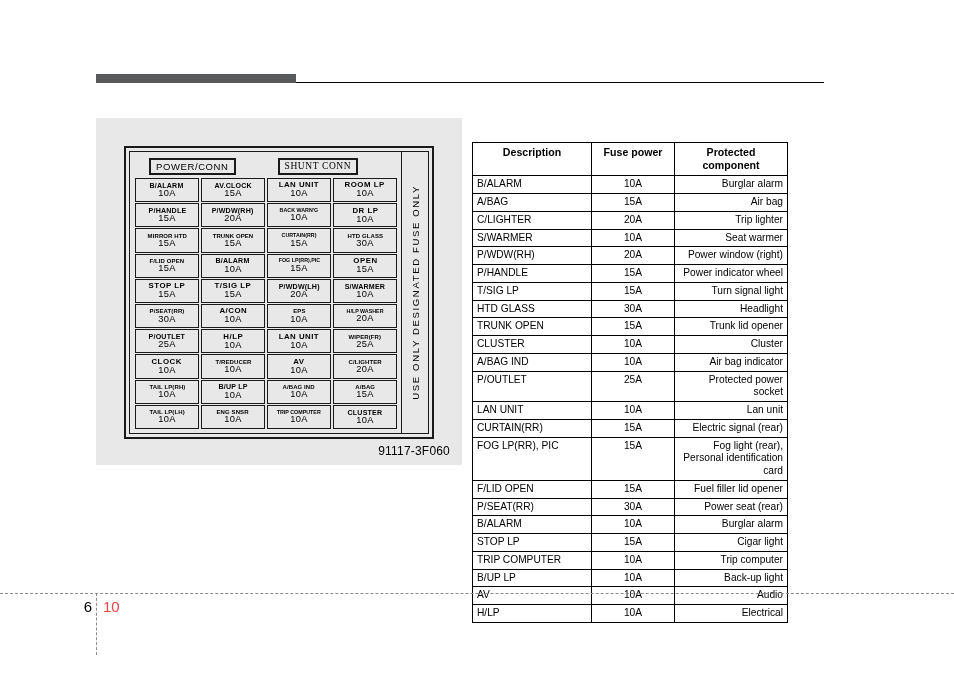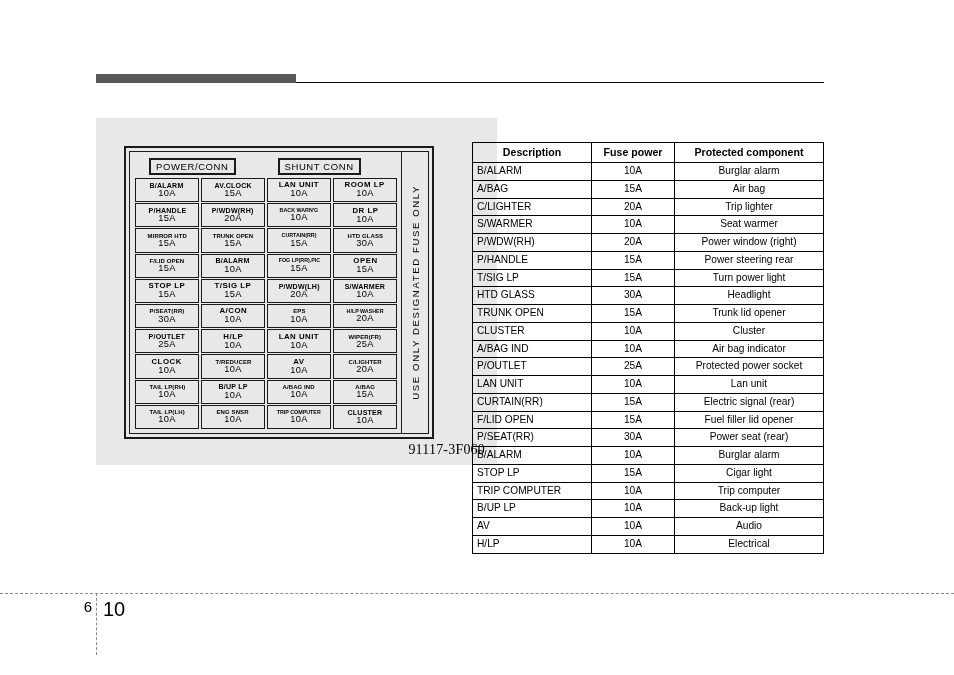--- a/index.html
+++ b/index.html
@@ -41,21 +41,20 @@
   }
 
   
   #illustration-panel {
     position: absolute;
     left: 96px;
     top: 118px;
     width: 366px;
     height: 347px;
     background: #e8e8e8;
-    padding-left: 35px;
   }
 
   #fusebox-outer {
     position: absolute;
     left: 28px;
     top: 28px;
     width: 310px;
     height: 293px;
     border: 2px solid #1a1a1a;
     background: #e8e8e8;
@@ -94,21 +93,21 @@
     color: #000;
     height: 17px;
     line-height: 13px;
     box-sizing: border-box;
     display: flex;
     align-items: center;
     justify-content: center;
     padding: 0 5px;
   }
   #conn-power { margin-left: 14px; }
-  #conn-shunt { margin-left: 42px; }
+  #conn-shunt { margin-left: 42px; font-family: Liberation Serif, serif; }
 
   
   #fuse-grid {
     flex: 1 1 auto;
     display: grid;
     grid-template-columns: repeat(4, 1fr);
     grid-template-rows: repeat(10, 1fr);
     gap: 1px 2px;
   }
   .fuse-cell {
@@ -156,32 +155,31 @@
     font-size: 9.6px;
     letter-spacing: 1.6px;
     color: #000;
     white-space: nowrap;
   }
 
   #figure-caption {
     position: absolute;
     right: 12px;
     bottom: 7px;
-    font-size: 14px;
+    font-size: 12px;
     color: #000;
     letter-spacing: 0.2px;
-    font-family: Liberation Serif, serif;
   }
 
   
   #fuse-table-wrap {
     position: absolute;
     left: 472px;
     top: 142px;
-    width: 352px;
+    width: 316px;
     border-radius: 10px;
   }
   table#fuse-table {
     border-collapse: collapse;
     width: 100%;
     font-size: 10.2px;
     color: #000;
   }
   table#fuse-table th,
   table#fuse-table td {
@@ -191,21 +189,21 @@
     line-height: 1.25;
   }
   table#fuse-table thead th {
     text-align: center;
     font-weight: 700;
     font-size: 10.6px;
     padding: 3px 4px;
   }
   table#fuse-table td.col-desc { text-align: left; width: 110px; }
   table#fuse-table td.col-rating { text-align: center; width: 74px; }
-  table#fuse-table td.col-comp { text-align: center; }
+  table#fuse-table td.col-comp { text-align: right; }
 
   
   #footer-rule {
     position: absolute;
     left: 0px;
     top: 593px;
     width: 954px;
     height: 1px;
     border-top: 1px dashed #8a8a8a;
   }
@@ -223,22 +221,22 @@
     top: 598px;
     width: 22px;
     text-align: right;
     font-size: 15px;
     color: #000;
   }
   #footer-page {
     position: absolute;
     left: 103px;
     top: 598px;
-    font-size: 20px;
-    color: #000000;
+    font-size: 15px;
+    color: #ef4444;
   }
 </style>
 </head>
 <body>
 
 <div id="header-rule">
   <div class="thick-bar"></div>
   <div class="thin-line"></div>
 </div>
 
@@ -459,26 +457,26 @@
           <td class="col-comp">Seat warmer</td>
         </tr>
         <tr>
           <td class="col-desc">P/WDW(RH)</td>
           <td class="col-rating">20A</td>
           <td class="col-comp">Power window (right)</td>
         </tr>
         <tr>
           <td class="col-desc">P/HANDLE</td>
           <td class="col-rating">15A</td>
-          <td class="col-comp">Power steering rear</td>
+          <td class="col-comp">Power indicator wheel</td>
         </tr>
         <tr>
           <td class="col-desc">T/SIG LP</td>
           <td class="col-rating">15A</td>
-          <td class="col-comp">Turn power light</td>
+          <td class="col-comp">Turn signal light</td>
         </tr>
         <tr>
           <td class="col-desc">HTD GLASS</td>
           <td class="col-rating">30A</td>
           <td class="col-comp">Headlight</td>
         </tr>
         <tr>
           <td class="col-desc">TRUNK OPEN</td>
           <td class="col-rating">15A</td>
           <td class="col-comp">Trunk lid opener</td>
@@ -500,20 +498,25 @@
         </tr>
         <tr>
           <td class="col-desc">LAN UNIT</td>
           <td class="col-rating">10A</td>
           <td class="col-comp">Lan unit</td>
         </tr>
         <tr>
           <td class="col-desc">CURTAIN(RR)</td>
           <td class="col-rating">15A</td>
           <td class="col-comp">Electric signal (rear)</td>
+        </tr>
+        <tr>
+          <td class="col-desc">FOG LP(RR), PIC</td>
+          <td class="col-rating">15A</td>
+          <td class="col-comp">Fog light (rear), Personal identification card</td>
         </tr>
         <tr>
           <td class="col-desc">F/LID OPEN</td>
           <td class="col-rating">15A</td>
           <td class="col-comp">Fuel filler lid opener</td>
         </tr>
         <tr>
           <td class="col-desc">P/SEAT(RR)</td>
           <td class="col-rating">30A</td>
           <td class="col-comp">Power seat (rear)</td>

